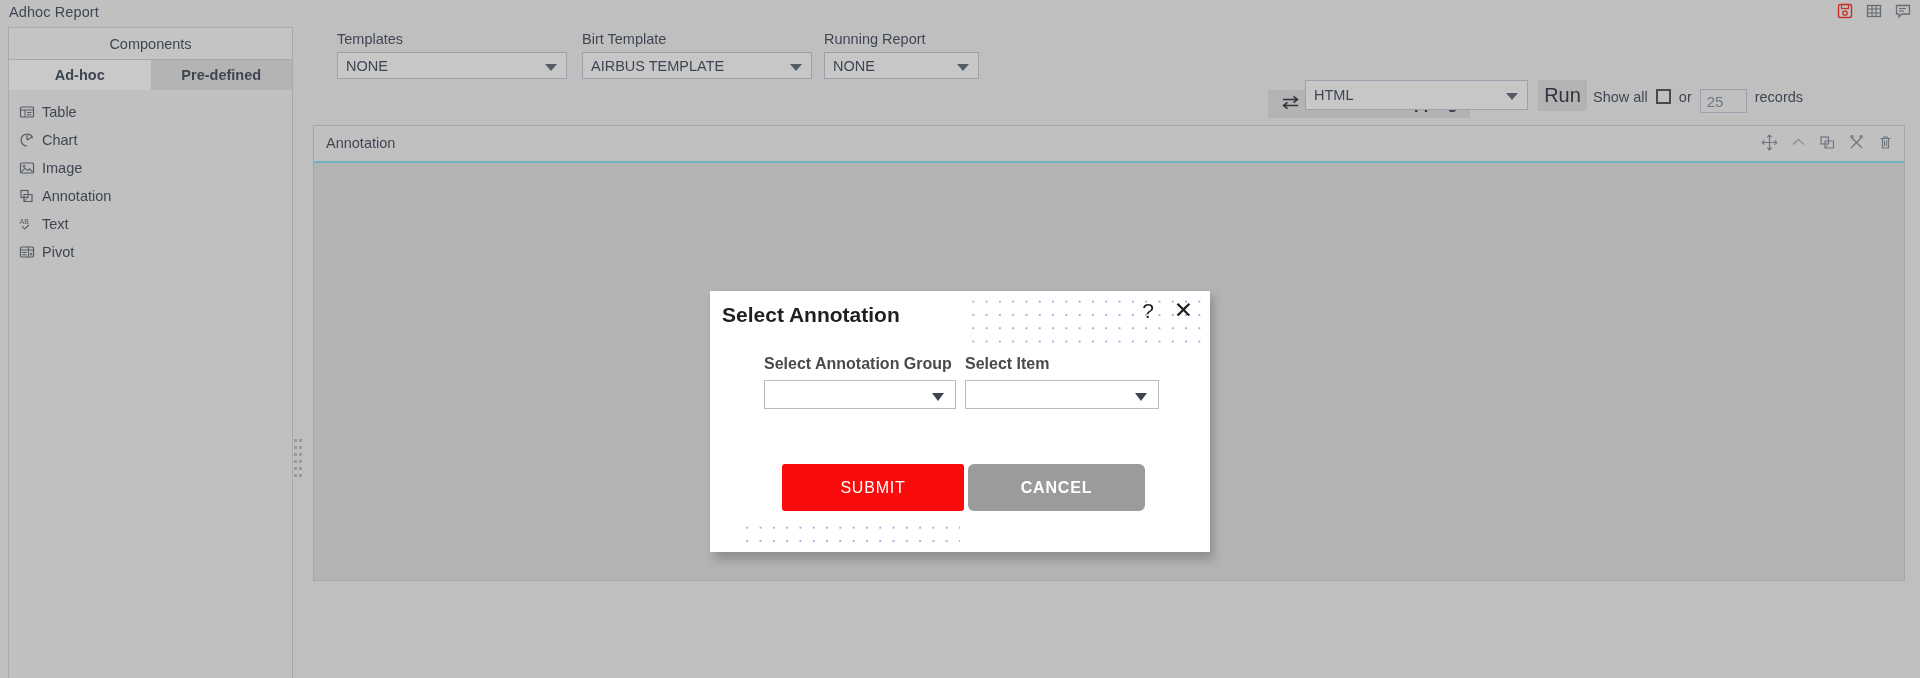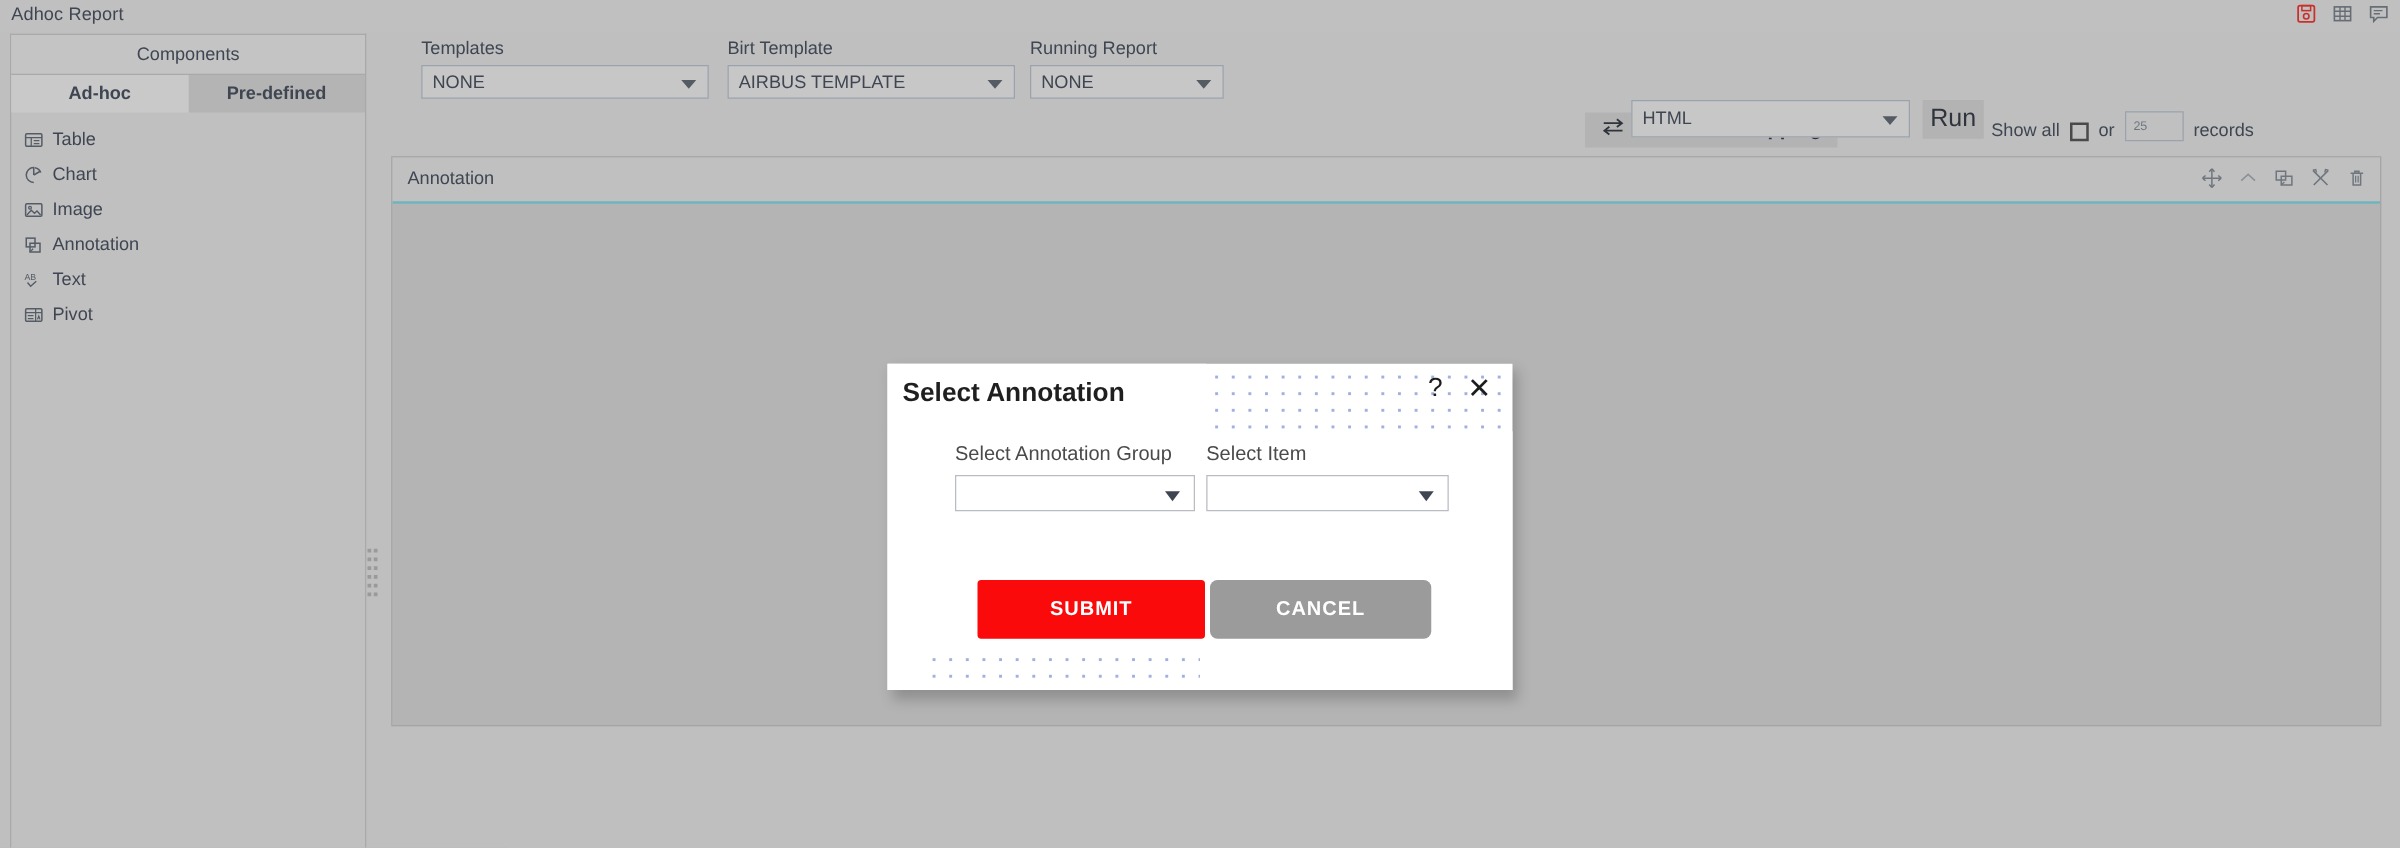--- a/index.html
+++ b/index.html
@@ -101,31 +101,31 @@
     height: 28px; padding: 0 13px;
     background: #b3b3b3; border: none;
     display: flex; align-items: center; gap: 9px;
     font-size: 16px; font-weight: bold; color: #2f343c;
     font-family: "Liberation Sans", sans-serif;
     cursor: pointer;
   }
 
   .records-group {
     position: absolute; top: 62px; left: 1288px;
-    display: flex; align-items: flex-end; gap: 8px;
+    display: flex; align-items: flex-start; gap: 8px;
     font-size: 14.5px; color: #3f4652;
   }
   .chk {
     width: 15px; height: 15px; background: #c0c0c0;
     border: 2px solid #4a4a4a; cursor: pointer;
   }
   .rec-input {
     width: 47px; height: 24px; background: #c0c0c0;
     border: 1px solid #9aa3ad; color: #6d7680;
-    font-size: 10px; font-family: "Liberation Sans", sans-serif;
+    font-size: 15px; font-family: "Liberation Sans", sans-serif;
     padding-left: 6px;
   }
 
   .format-select {
     position: absolute; top: 53px; left: 1000px;
     width: 223px; height: 30px;
   }
   .run-btn {
     position: absolute; top: 53px; left: 1233px;
     width: 49px; height: 31px;
@@ -183,21 +183,21 @@
     z-index: 3;
   }
   .modal-help, .modal-close {
     position: absolute; top: 6px; z-index: 3;
     font-size: 21px; color: #1c1c1c; cursor: pointer;
     font-family: "Liberation Sans", sans-serif; line-height: 1;
   }
   .modal-help { right: 56px; top: 9px; }
   .modal-close { right: 17px; top: 8px; font-size: 23px; }
 
-  .modal-field { position: absolute; z-index: 3; }
+  .modal-field { position: absolute; z-index: 3; font-weight: bold; }
   .modal-field .lbl {
     display: block; font-size: 16px; color: #4a4a4a;
     margin-bottom: 7px; white-space: nowrap;
   }
   .modal-select {
     position: relative; height: 29px;
     background: #ffffff; border: 1px solid #b9bcc2;
     cursor: pointer;
   }
   .modal-select .caret {
@@ -205,21 +205,21 @@
     width: 0; height: 0;
     border-left: 6px solid transparent;
     border-right: 6px solid transparent;
     border-top: 8px solid #3f4652;
   }
 
   .btn-submit {
     position: absolute; left: 72px; top: 173px; z-index: 3;
     width: 182px; height: 47px;
     background: #fa0a0a; border: none; border-radius: 3px;
-    color: #ffffff; font-size: 16px; font-weight: bold;
+    color: #ffffff; font-size: 16px; font-weight: normal;
     letter-spacing: .8px; cursor: pointer;
     font-family: "Liberation Sans", sans-serif;
   }
   .btn-cancel {
     position: absolute; left: 258px; top: 173px; z-index: 3;
     width: 177px; height: 47px;
     background: #9b9b9b; border: none; border-radius: 6px;
     color: #ffffff; font-size: 16px; font-weight: bold;
     letter-spacing: .8px; cursor: pointer;
     font-family: "Liberation Sans", sans-serif;

